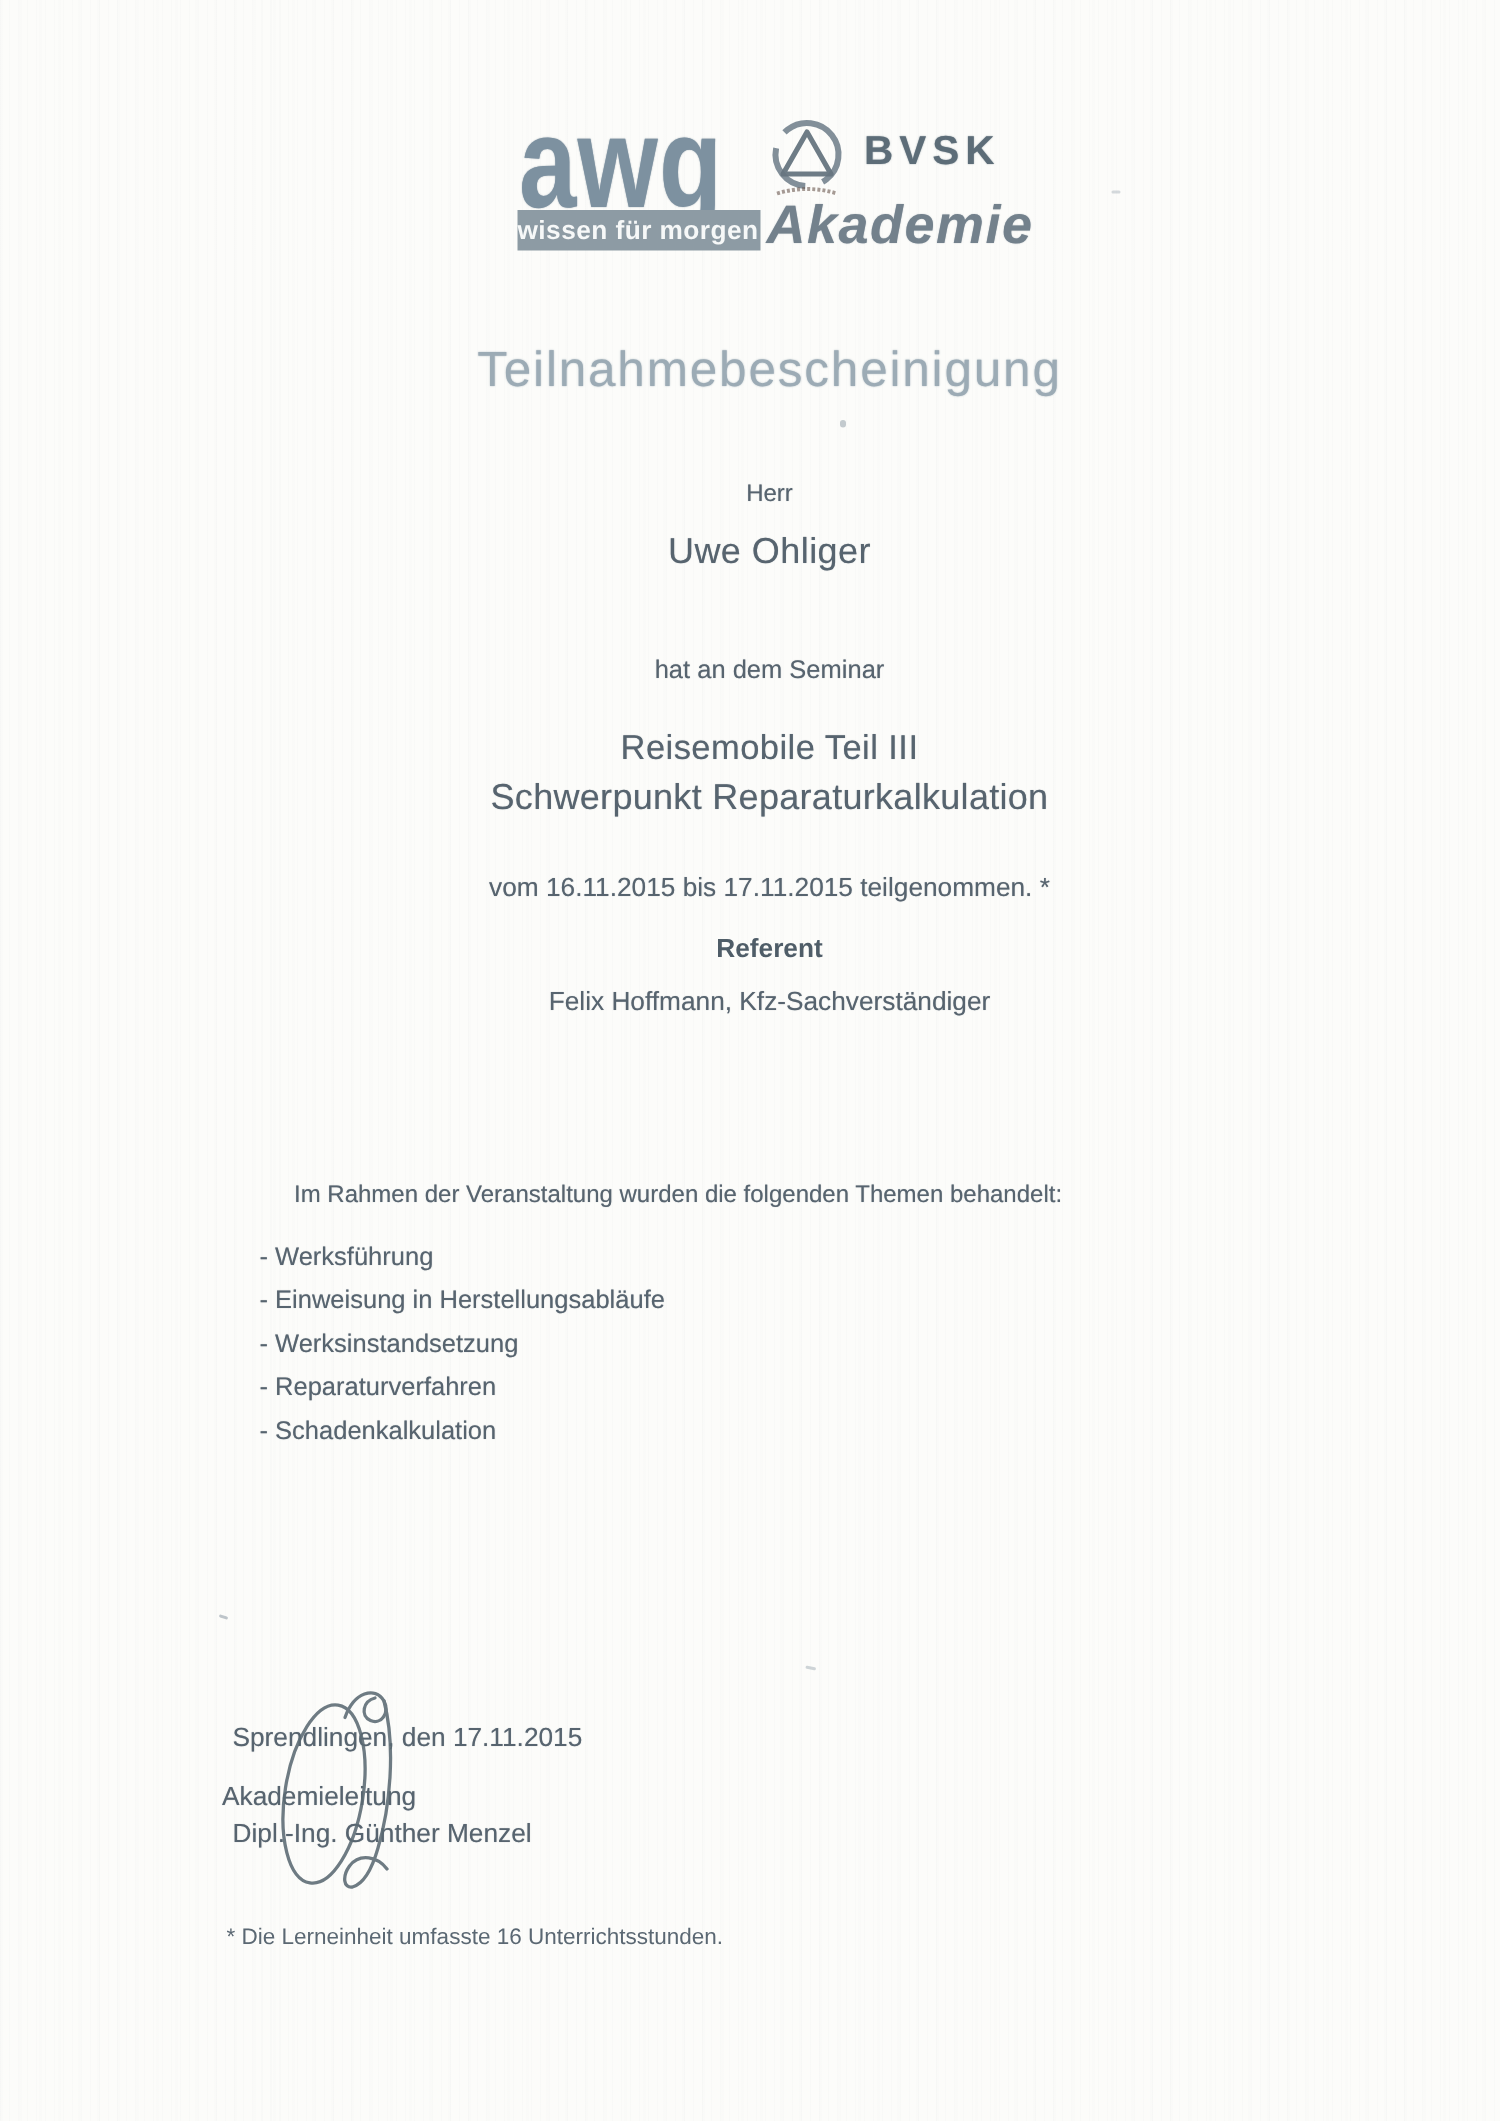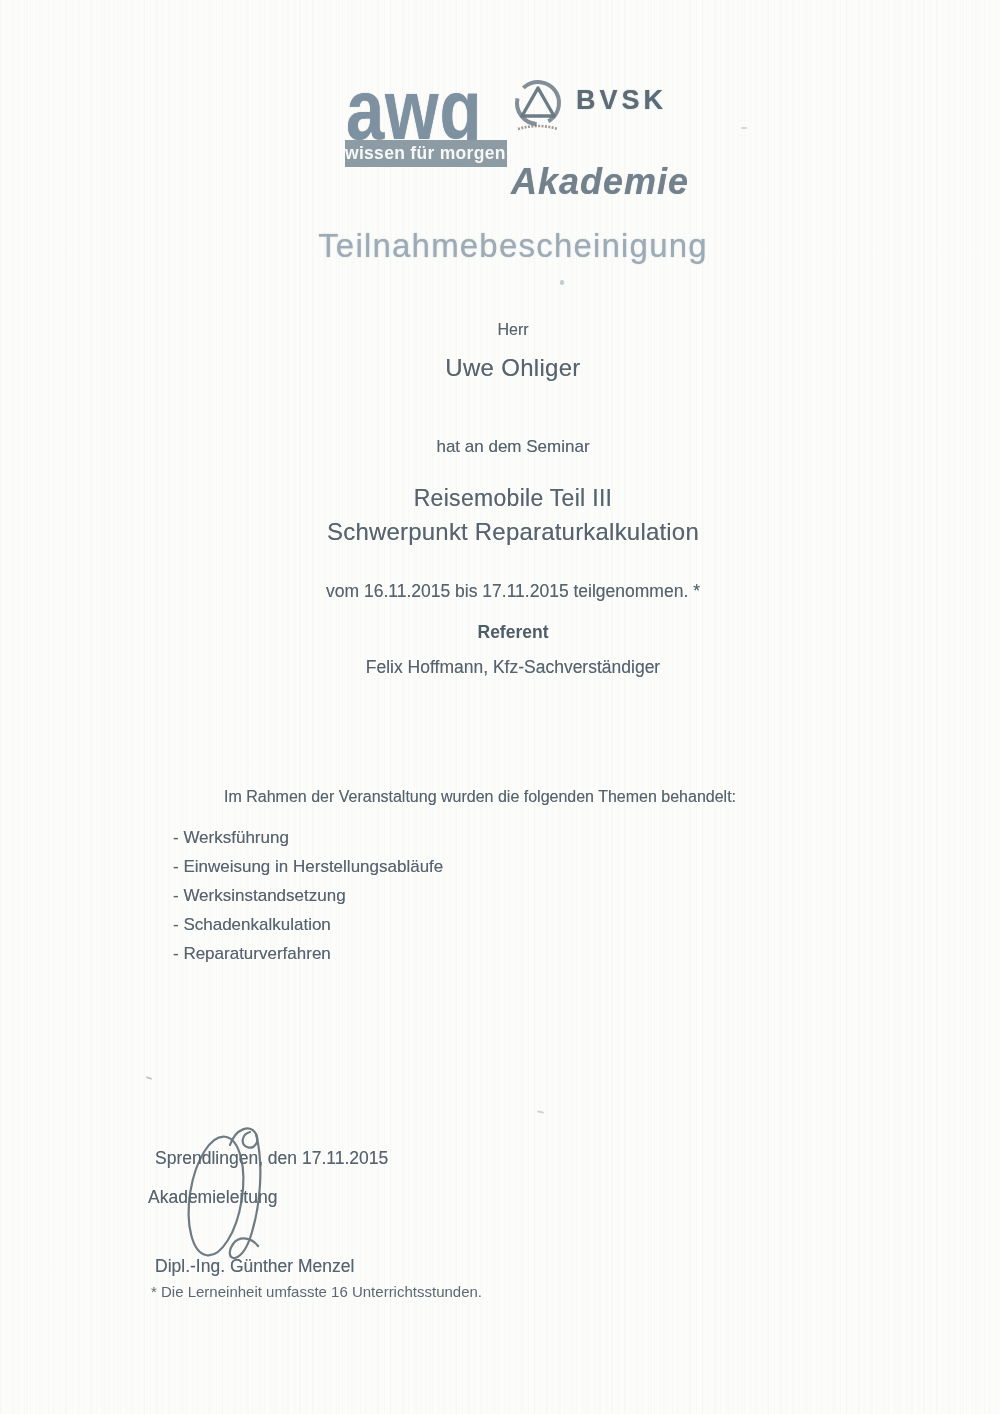--- a/index.html
+++ b/index.html
@@ -40,46 +40,45 @@
     left:576px;top:86px;
     font-size:27px;font-weight:bold;color:#5d6d78;
     letter-spacing:4px;line-height:1.1;
     text-shadow:0 0 1px rgba(90,108,120,0.7);
   }
   .bvsk-akademie{
     left:511px;top:130px;
     font-size:36px;font-style:italic;font-weight:600;color:#73818c;
     letter-spacing:1px;line-height:1.1;
     text-shadow:0 0 0.8px rgba(110,125,138,0.6);
-    margin-top:32px;
   }
 
   .doc-title{
     top:227px;
     font-size:33px;letter-spacing:1.2px;
     color:#9cabb5;
     filter:blur(0.45px);
     text-shadow:0 0 1.2px rgba(156,171,181,0.8);
   }
 
   .salutation{top:321px;font-size:16px;}
   .participant{top:354px;font-size:24px;letter-spacing:0.3px;}
   .lead-in{top:437px;font-size:17px;}
   .sem1{top:485px;font-size:23px;letter-spacing:0.3px;}
   .sem2{top:518px;font-size:24px;letter-spacing:0.2px;}
   .date-line{top:581px;font-size:17.5px;}
   .referent-h{top:622px;font-size:17.5px;font-weight:bold;color:#4f5d68;}
   .referent-n{top:657px;font-size:17.5px;}
 
-  .topics-h{left:196px;top:788px;font-size:16px;white-space:nowrap;margin-left:28px;}
+  .topics-h{left:196px;top:788px;font-size:16px;white-space:nowrap;}
   .topics{left:173px;top:823px;font-size:17px;line-height:29px;white-space:nowrap;}
 
   .place-date{left:155px;top:1148px;font-size:17.5px;white-space:nowrap;}
   .sig-role{left:148px;top:1187px;font-size:17.5px;white-space:nowrap;}
-  .signatory{left:155px;top:1212px;font-size:17.5px;white-space:nowrap;margin-top:44px;}
+  .signatory{left:155px;top:1212px;font-size:17.5px;white-space:nowrap;}
   .signature-svg{left:158px;top:1108px;pointer-events:none;}
 
   .footnote{left:151px;top:1283px;font-size:15px;color:#5b6873;white-space:nowrap;}
 
   .speck{position:absolute;background:#8a98a2;border-radius:2px;opacity:0.55;}
   .speck1{left:560px;top:280px;width:4px;height:5px;opacity:0.5;}
   .speck2{left:146px;top:1077px;width:6px;height:2px;transform:rotate(18deg);}
   .speck3{left:537px;top:1111px;width:7px;height:2px;transform:rotate(12deg);opacity:0.4;}
   .speck4{left:741px;top:127px;width:6px;height:2px;opacity:0.35;}
 </style>
@@ -108,22 +107,22 @@
   <div class="center-line sem2 soft">Schwerpunkt Reparaturkalkulation</div>
   <div class="center-line date-line soft">vom 16.11.2015 bis 17.11.2015 teilgenommen. *</div>
   <div class="center-line referent-h">Referent</div>
   <div class="center-line referent-n soft">Felix Hoffmann, Kfz-Sachverständiger</div>
 
   <div class="abs topics-h soft">Im Rahmen der Veranstaltung wurden die folgenden Themen behandelt:</div>
   <div class="abs topics">
     <div class="soft">- Werksführung</div>
     <div class="soft">- Einweisung in Herstellungsabläufe</div>
     <div class="soft">- Werksinstandsetzung</div>
+    <div class="soft">- Reparaturverfahren</div>
     <div class="soft">- Schadenkalkulation</div>
-    <div class="soft">- Reparaturverfahren</div>
   </div>
 
   <div class="abs place-date soft">Sprendlingen, den 17.11.2015</div>
   <div class="abs sig-role soft">Akademieleitung</div>
   <div class="abs signatory soft">Dipl.-Ing. Günther Menzel</div>
 
   <svg class="abs signature-svg" width="130" height="160" viewBox="0 0 130 160">
     <g fill="none" stroke="#5b6a73" stroke-width="2.2" stroke-linecap="round" opacity="0.88">
       <ellipse cx="58" cy="88" rx="26" ry="60" transform="rotate(9 58 88)"></ellipse>
       <path d="M72 37 C78 20, 92 16, 98 26 C102 34, 96 42, 89 39 C82 36, 84 26, 92 24"></path>

